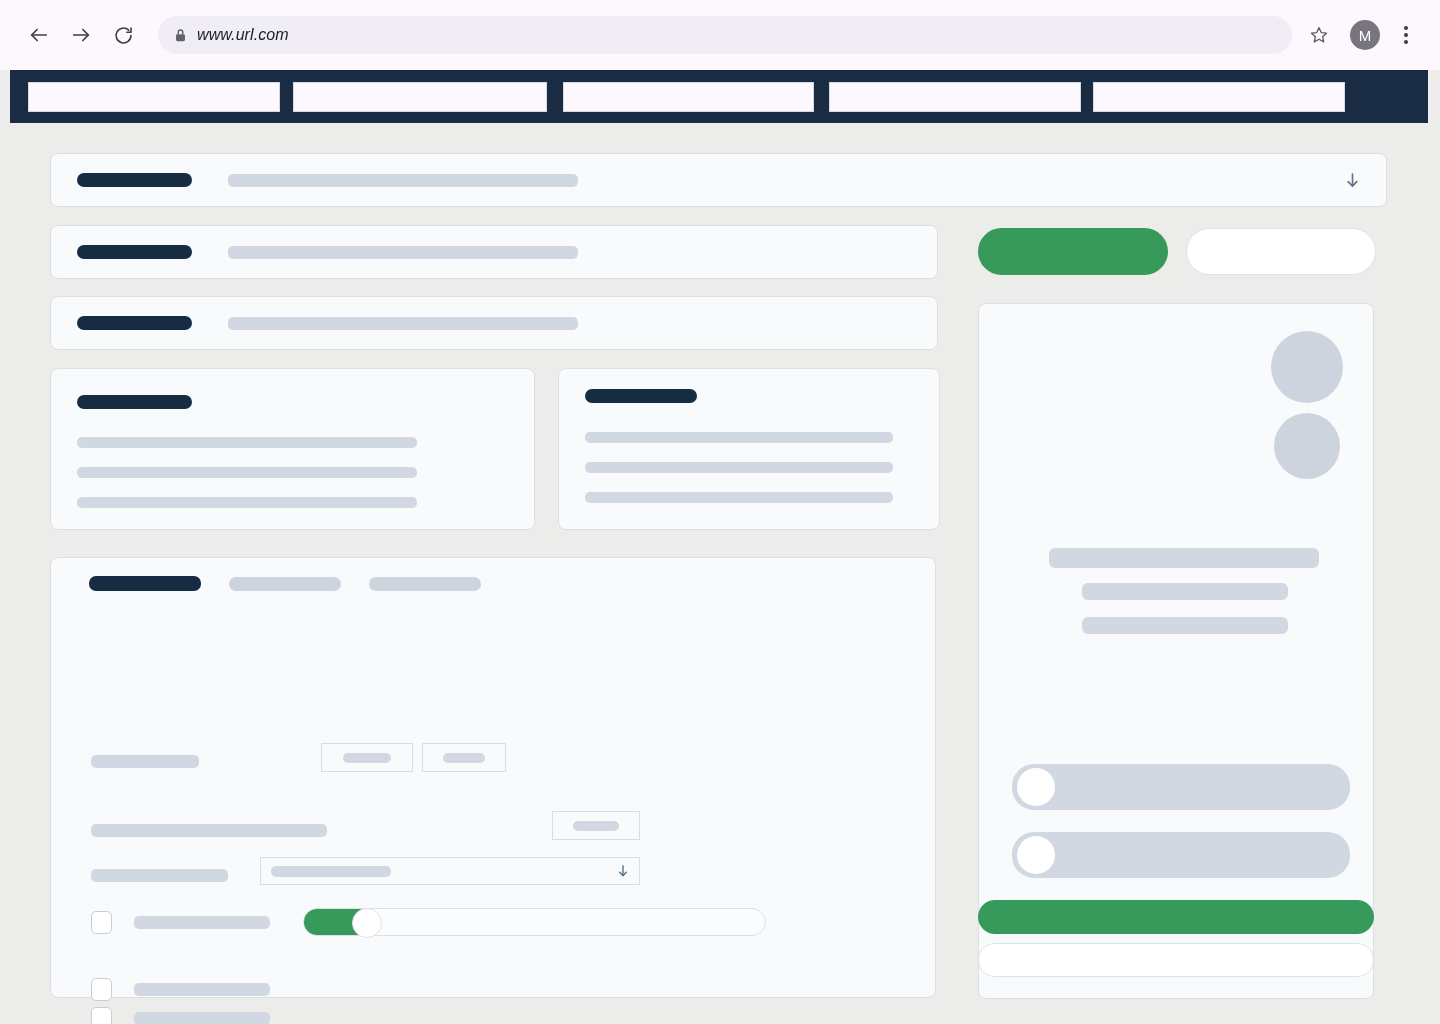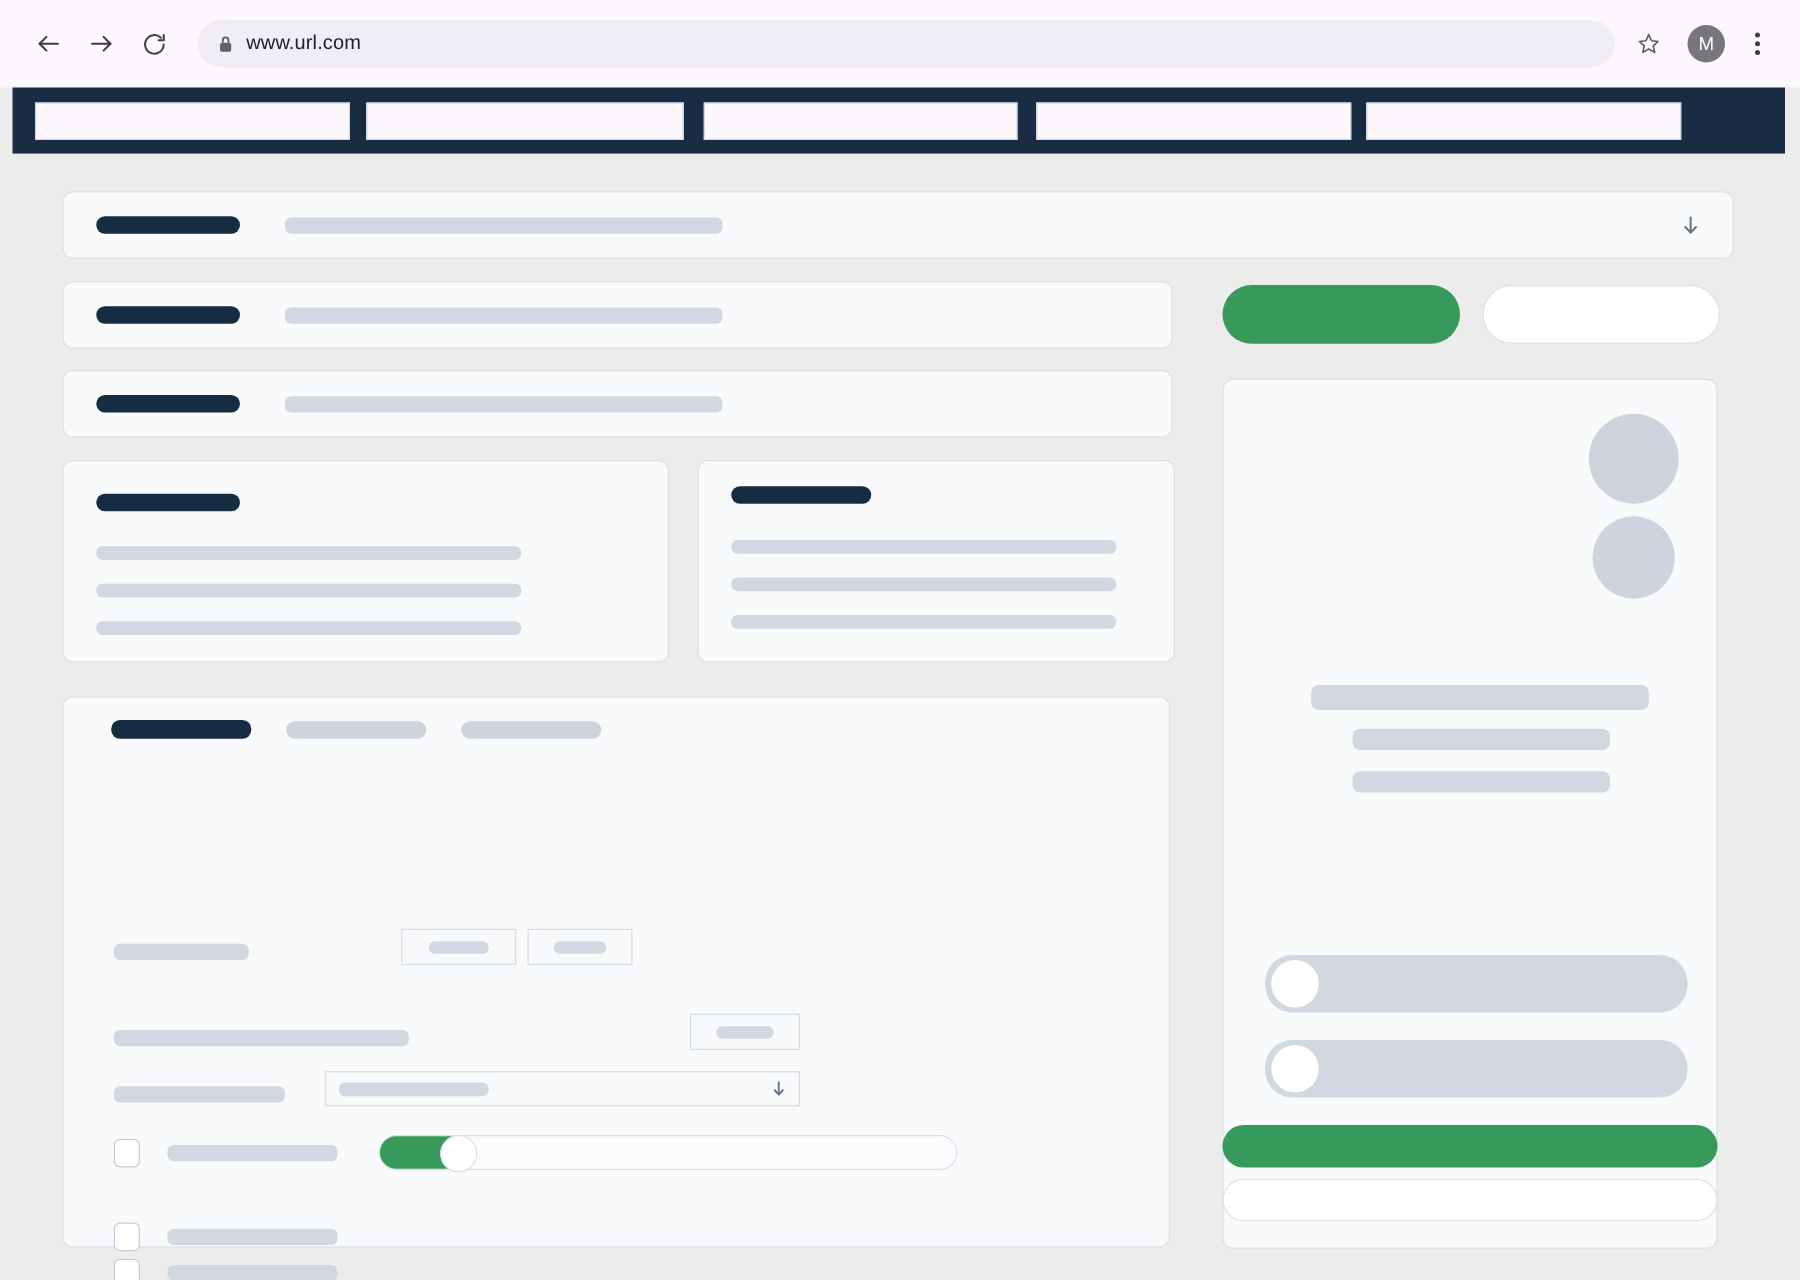--- a/index.html
+++ b/index.html
@@ -41,20 +41,21 @@
     align-items: center;
     padding: 0 16px;
     gap: 10px;
   }
   .lock-icon { flex: 0 0 auto; display: flex; align-items: center; color: #5f6368; }
   .omnibox-url {
     font-size: 16px;
     color: #20202a;
     letter-spacing: 0.1px;
     white-space: nowrap;
+    font-style: italic;
   }
   .star-btn {
     width: 34px; height: 34px;
     display: flex; align-items: center; justify-content: center;
     color: #5a5a66;
     margin-right: 10px;
     flex: 0 0 auto;
   }
   .avatar-btn {
     width: 30px; height: 30px;

